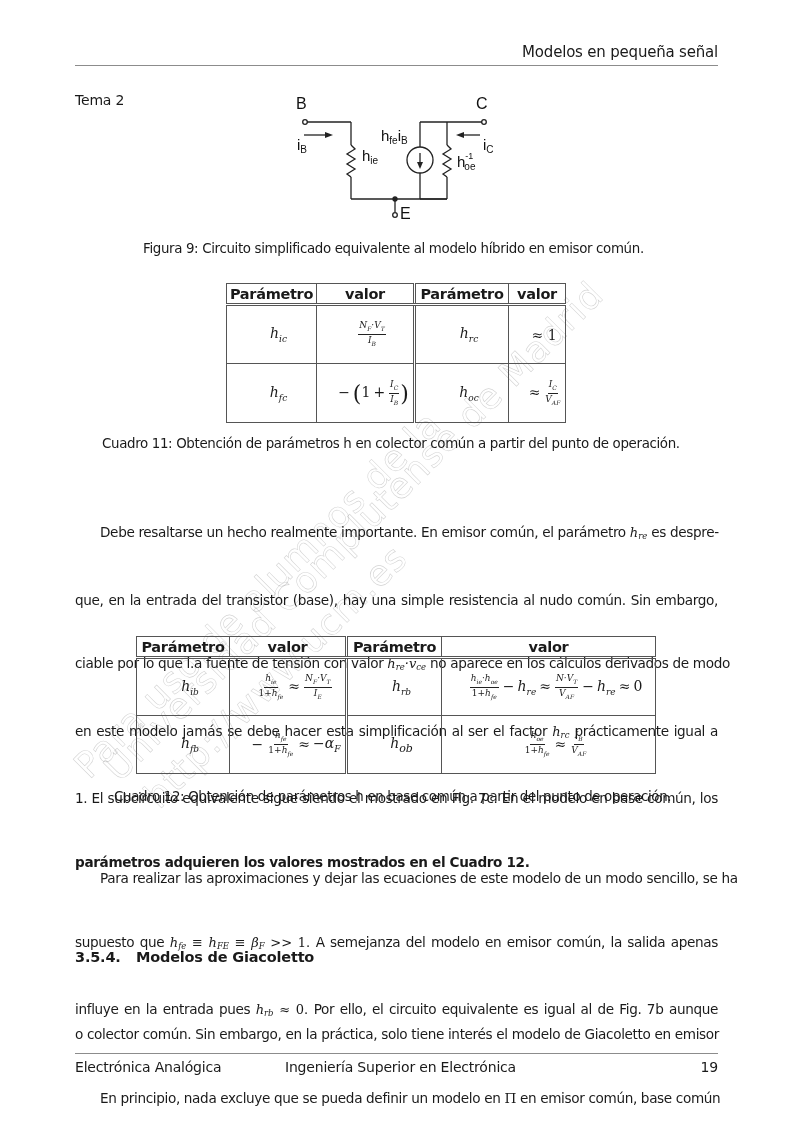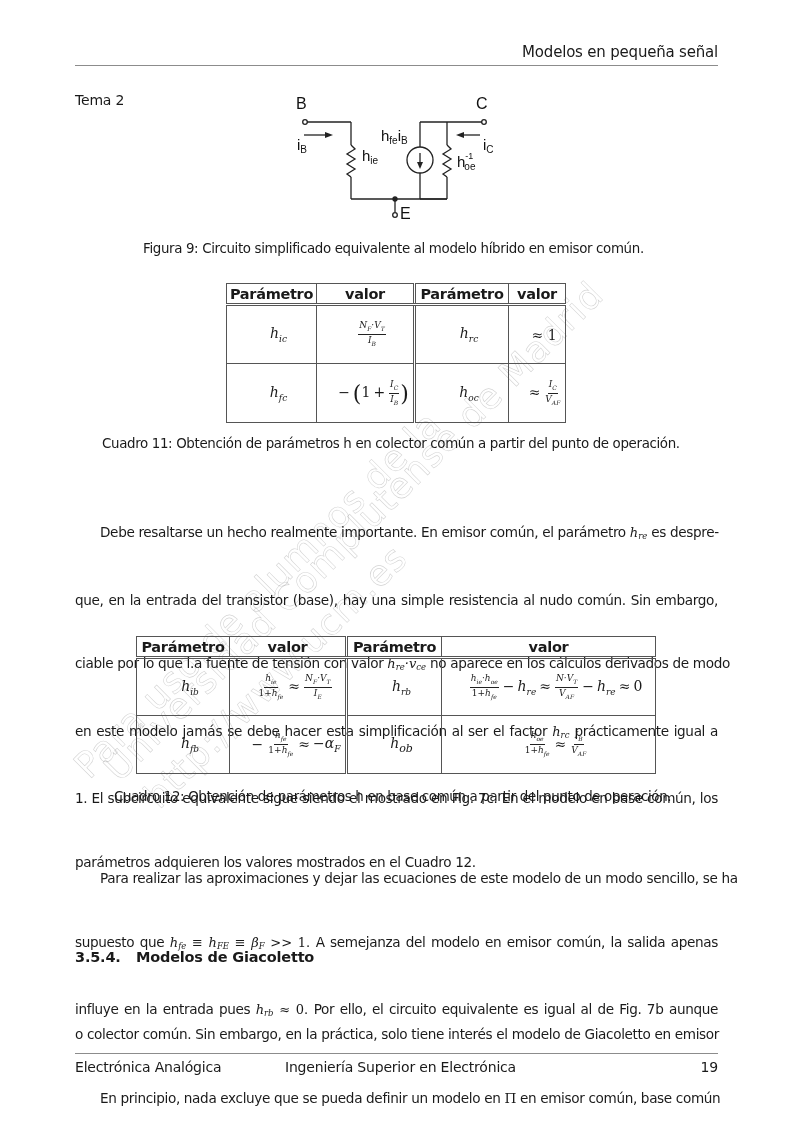--- a/index.html
+++ b/index.html
@@ -4,21 +4,21 @@
 <style>
   html, body { margin: 0; padding: 0; background: #ffffff; }
   body { width: 793px; height: 1123px; position: relative; overflow: hidden;
          font-family: "DejaVu Sans", sans-serif; color: #1a1a1a; }
   .abs { position: absolute; }
   .hdr { font-size: 14px; letter-spacing: -0.2px; }
   .rule { position: absolute; left: 75px; width: 643px; height: 1px; background: #8c8c8c; }
   .caption { font-size: 13.4px; letter-spacing: -0.35px; white-space: nowrap; }
   .para { left: 75px; width: 643px; font-size: 13.6px; line-height: 23.5px; letter-spacing: -0.35px; text-align: justify; }
   .para .line { display: block; white-space: nowrap; text-align-last: justify; margin-top: 40px; }
-  .para .line.last { text-align-last: left; }
+  .para .line.last { text-align-last: left; font-weight: bold; }
   .para .indent { padding-left: 25px; }
   .m { font-family: "DejaVu Serif", serif; font-style: italic; font-size: 13px; letter-spacing: 0; }
   .m sub { font-size: 8.5px; vertical-align: -2px; }
   .rm { font-family: "DejaVu Serif", serif; font-style: normal; }
 
   
   table.ht { position: absolute; border-collapse: collapse; }
   table.ht td, table.ht th { border: 1px solid #555; padding: 0; text-align: center; }
   table.ht th { font-weight: bold; font-size: 14.5px; letter-spacing: -0.3px; height: 19px; }
   table.ht tr.hd th { border-bottom: 3px double #555; }

